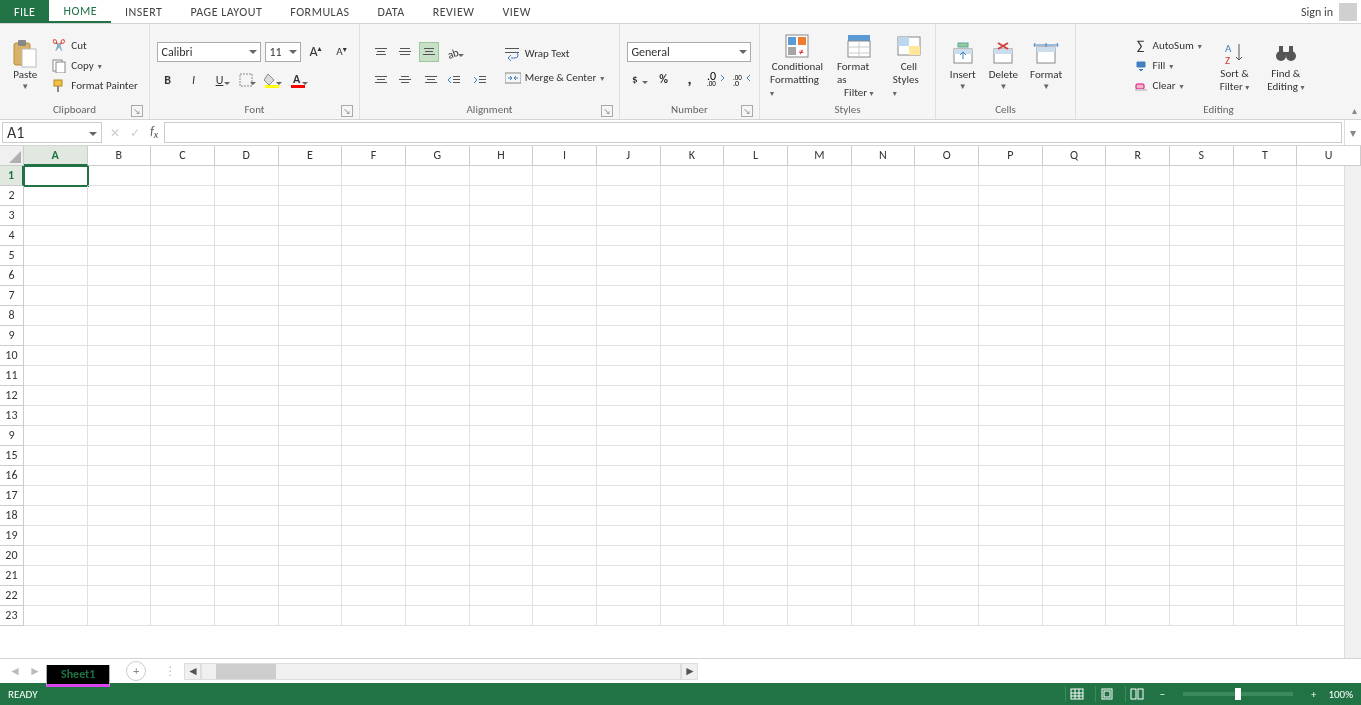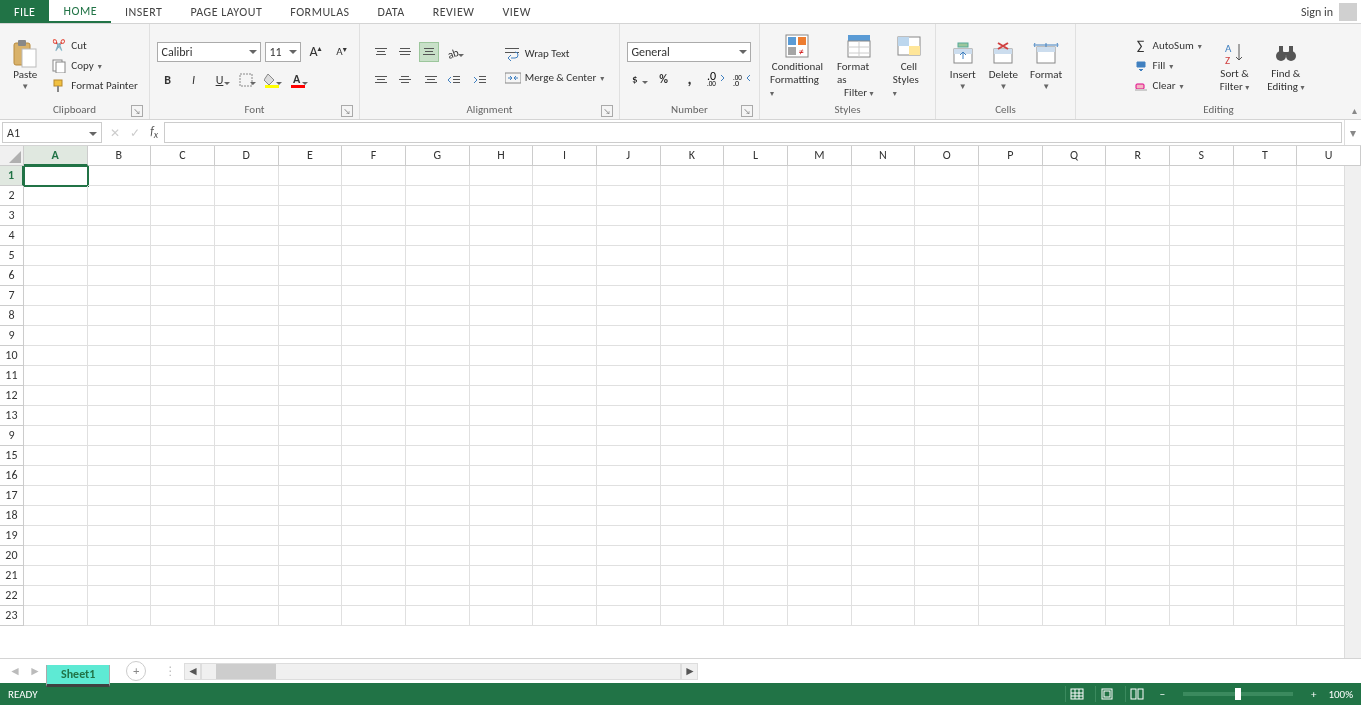--- a/index.html
+++ b/index.html
@@ -26,42 +26,42 @@
 .ic{width:16px;height:16px;display:inline-flex;align-items:center;justify-content:center}
 .sel{height:20px;border:1px solid #ababab;background:#fff;font-size:12px;display:flex;align-items:center;padding:0 14px 0 4px;position:relative}
 .sel::after{content:"";position:absolute;right:3px;top:7px;border:4px solid transparent;border-top-color:#666}
 .iconbtn{width:22px;height:22px;display:flex;align-items:center;justify-content:center;cursor:pointer;position:relative}
 .iconbtn.dd::after{content:"";position:absolute;right:1px;bottom:3px;border:3px solid transparent;border-top-color:#666}
 .alignbtn{width:20px;height:20px;display:flex;flex-direction:column;justify-content:center;align-items:center;gap:2px;cursor:pointer}
 .alignbtn span{display:block;height:1px;background:#555}
 .alignbtn.sel-active{background:#c8e0c8;border:1px solid #9cc69c}
 
 .fbar{height:26px;border-bottom:1px solid #d4d4d4;display:flex;align-items:stretch;background:#fff}
-.namebox{width:100px;border:1px solid #ccc;margin:2px;display:flex;align-items:center;padding:0 4px;font-size:12px;position:relative}
+.namebox{width:100px;border:1px solid #ccc;margin:2px;display:flex;align-items:center;padding:0 4px;font-size:16px;position:relative}
 .namebox::after{content:"";position:absolute;right:4px;top:9px;border:4px solid transparent;border-top-color:#666}
 .fbar-icons{display:flex;align-items:center;padding:0 6px;gap:10px;color:#bbb}
 .formula-input{flex:1;border:1px solid #ccc;margin:2px 2px 2px 0;padding:0 4px}
 
 .gridwrap{position:relative;height:calc(705px - 24px - 96px - 26px - 25px - 22px);display:flex;flex-direction:column}
 .colhdrs{display:flex;height:20px;background:#fff}
 .selall{width:24px;border-right:1px solid #ccc;border-bottom:1px solid #ccc;background:#f0f0f0;position:relative}
 .selall::after{content:"";position:absolute;right:2px;bottom:2px;width:0;height:0;border:6px solid transparent;border-bottom-color:#b0b0b0;border-right-color:#b0b0b0}
 .colhdr{width:64px;border-right:1px solid #ccc;border-bottom:1px solid #ccc;text-align:center;font-size:12px;line-height:19px;background:#fff;color:#333}
 .colhdr.active{background:#e0e8e0;border-bottom:2px solid #217346;font-weight:bold;color:#217346}
 .rows{flex:1;overflow:hidden}
 .r{display:flex;height:20px}
 .rowhdr{width:24px;border-right:1px solid #ccc;border-bottom:1px solid #ccc;text-align:center;font-size:12px;line-height:19px;background:#fff;color:#333}
 .rowhdr.active{background:#e0e8e0;border-right:2px solid #217346;font-weight:bold;color:#217346}
 .cell{width:64px;border-right:1px solid #e0e0e0;border-bottom:1px solid #e0e0e0}
 .cell.selected{outline:2px solid #217346;outline-offset:-1px}
 .vscroll{position:absolute;right:0;top:20px;bottom:0;width:17px;background:#f0f0f0;border-left:1px solid #ddd}
 
 .sheetbar{height:25px;border-top:1px solid #d4d4d4;display:flex;align-items:center;background:#fff;gap:2px;padding-left:6px}
 .sbtn{width:18px;height:18px;color:#bbb;display:flex;align-items:center;justify-content:center;cursor:pointer}
-.sheet-tab{height:22px;padding:0 14px;border:1px solid #aaa;border-top:none;background:#5eead4;font-size:12px;display:flex;align-items:center;border-bottom:3px solid #404040;font-weight:bold;color:#217346;margin-top:9px}
+.sheet-tab{height:22px;padding:0 14px;border:1px solid #aaa;border-top:none;background:#000000;font-size:12px;display:flex;align-items:center;border-bottom:3px solid #d946ef;font-weight:bold;color:#217346;margin-top:9px}
 .addsheet{width:20px;height:20px;border:1px solid #ccc;border-radius:10px;margin-left:14px;display:flex;align-items:center;justify-content:center;color:#888}
 .hsbar{flex:1;margin-left:16px;display:flex;align-items:center}
 .hsbar .sep{color:#bbb;margin-right:8px}
 .hsbar .track{flex:0 0 480px;height:17px;background:#f0f0f0;border:1px solid #ddd;position:relative}
 .hsbar .thumb{position:absolute;left:14px;top:0;height:100%;width:60px;background:#cdcdcd}
 .hsbar .arrow{width:17px;height:17px;background:#f0f0f0;border:1px solid #ddd;display:flex;align-items:center;justify-content:center;color:#555}
 
 .status{height:22px;background:#217346;color:#fff;display:flex;align-items:center;font-size:11px;padding:0 8px;gap:8px}
 .status .sp{flex:1}
 .viewbtn{width:22px;height:16px;display:flex;align-items:center;justify-content:center;border-left:1px solid #3b8a5e;cursor:pointer}

